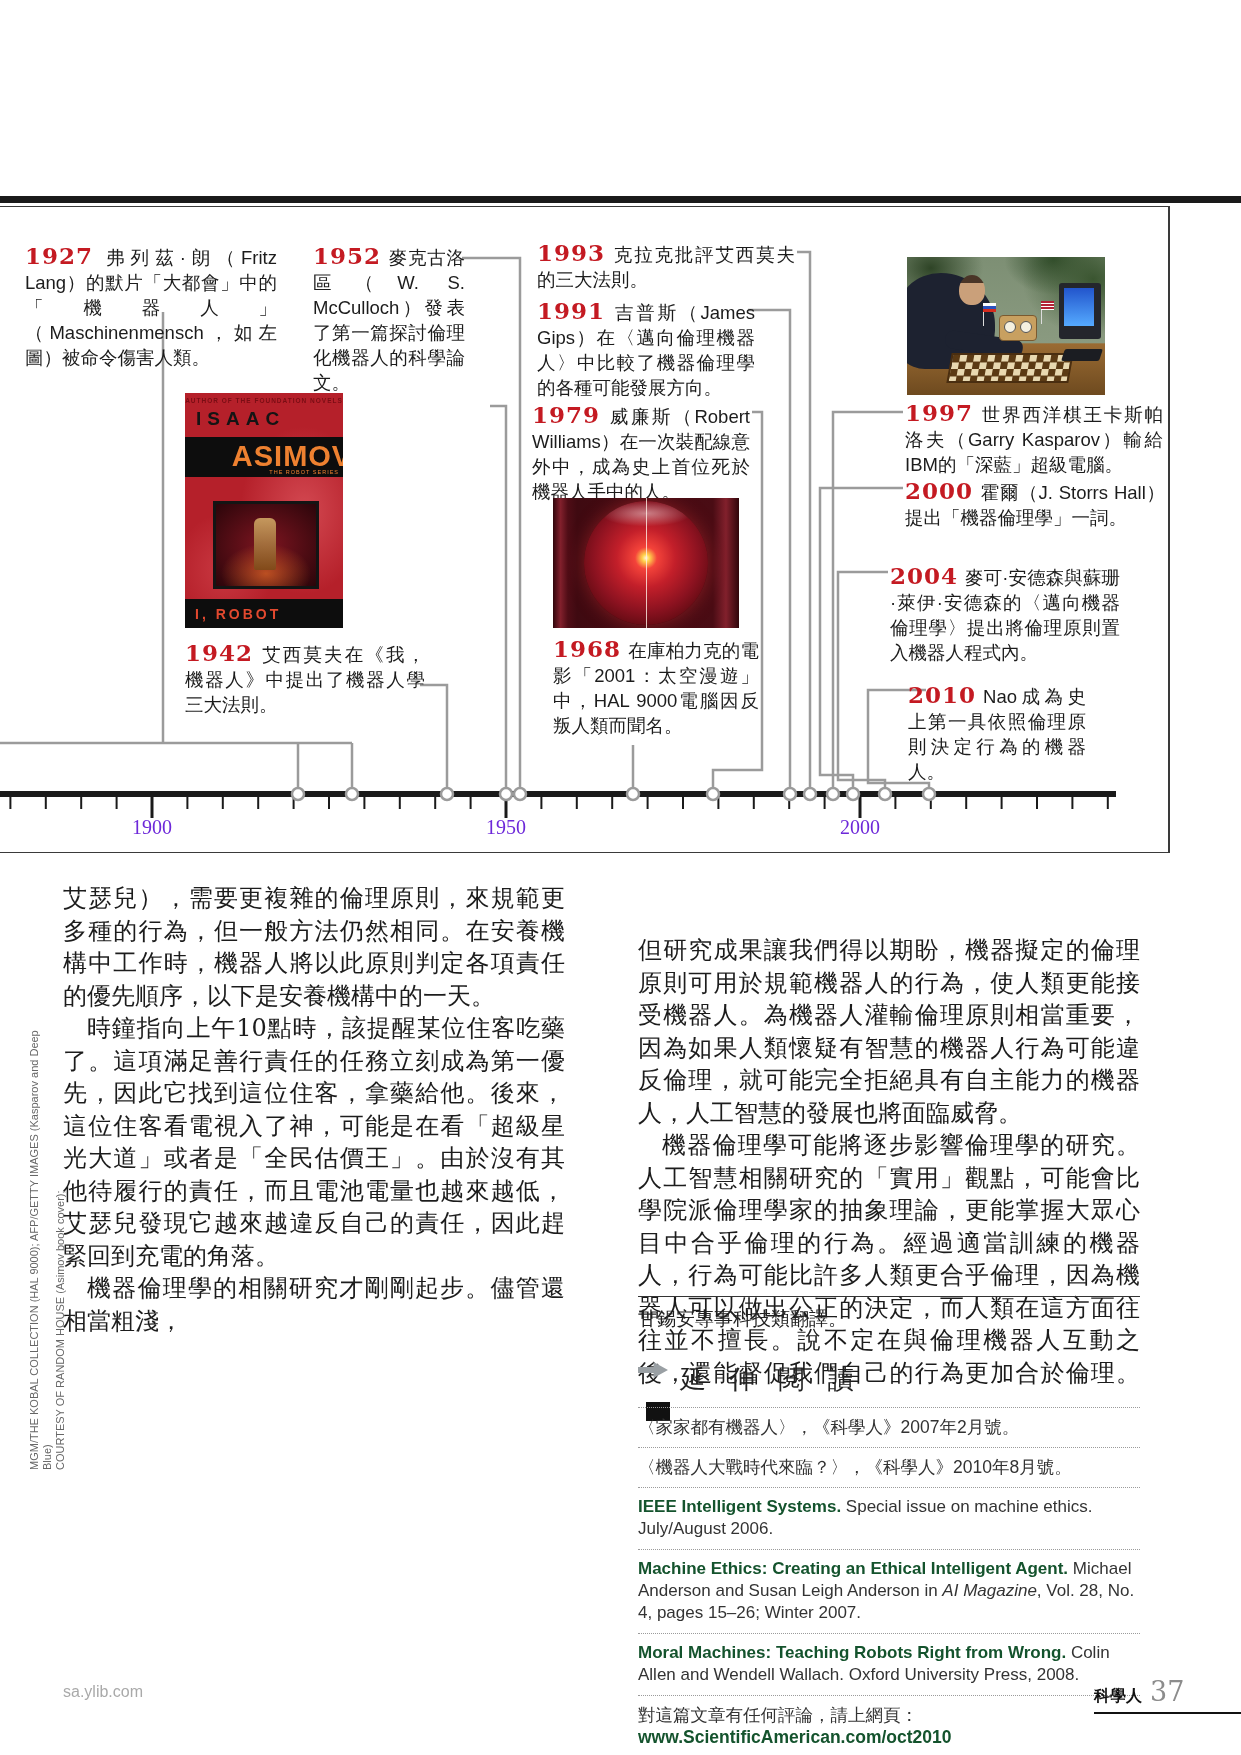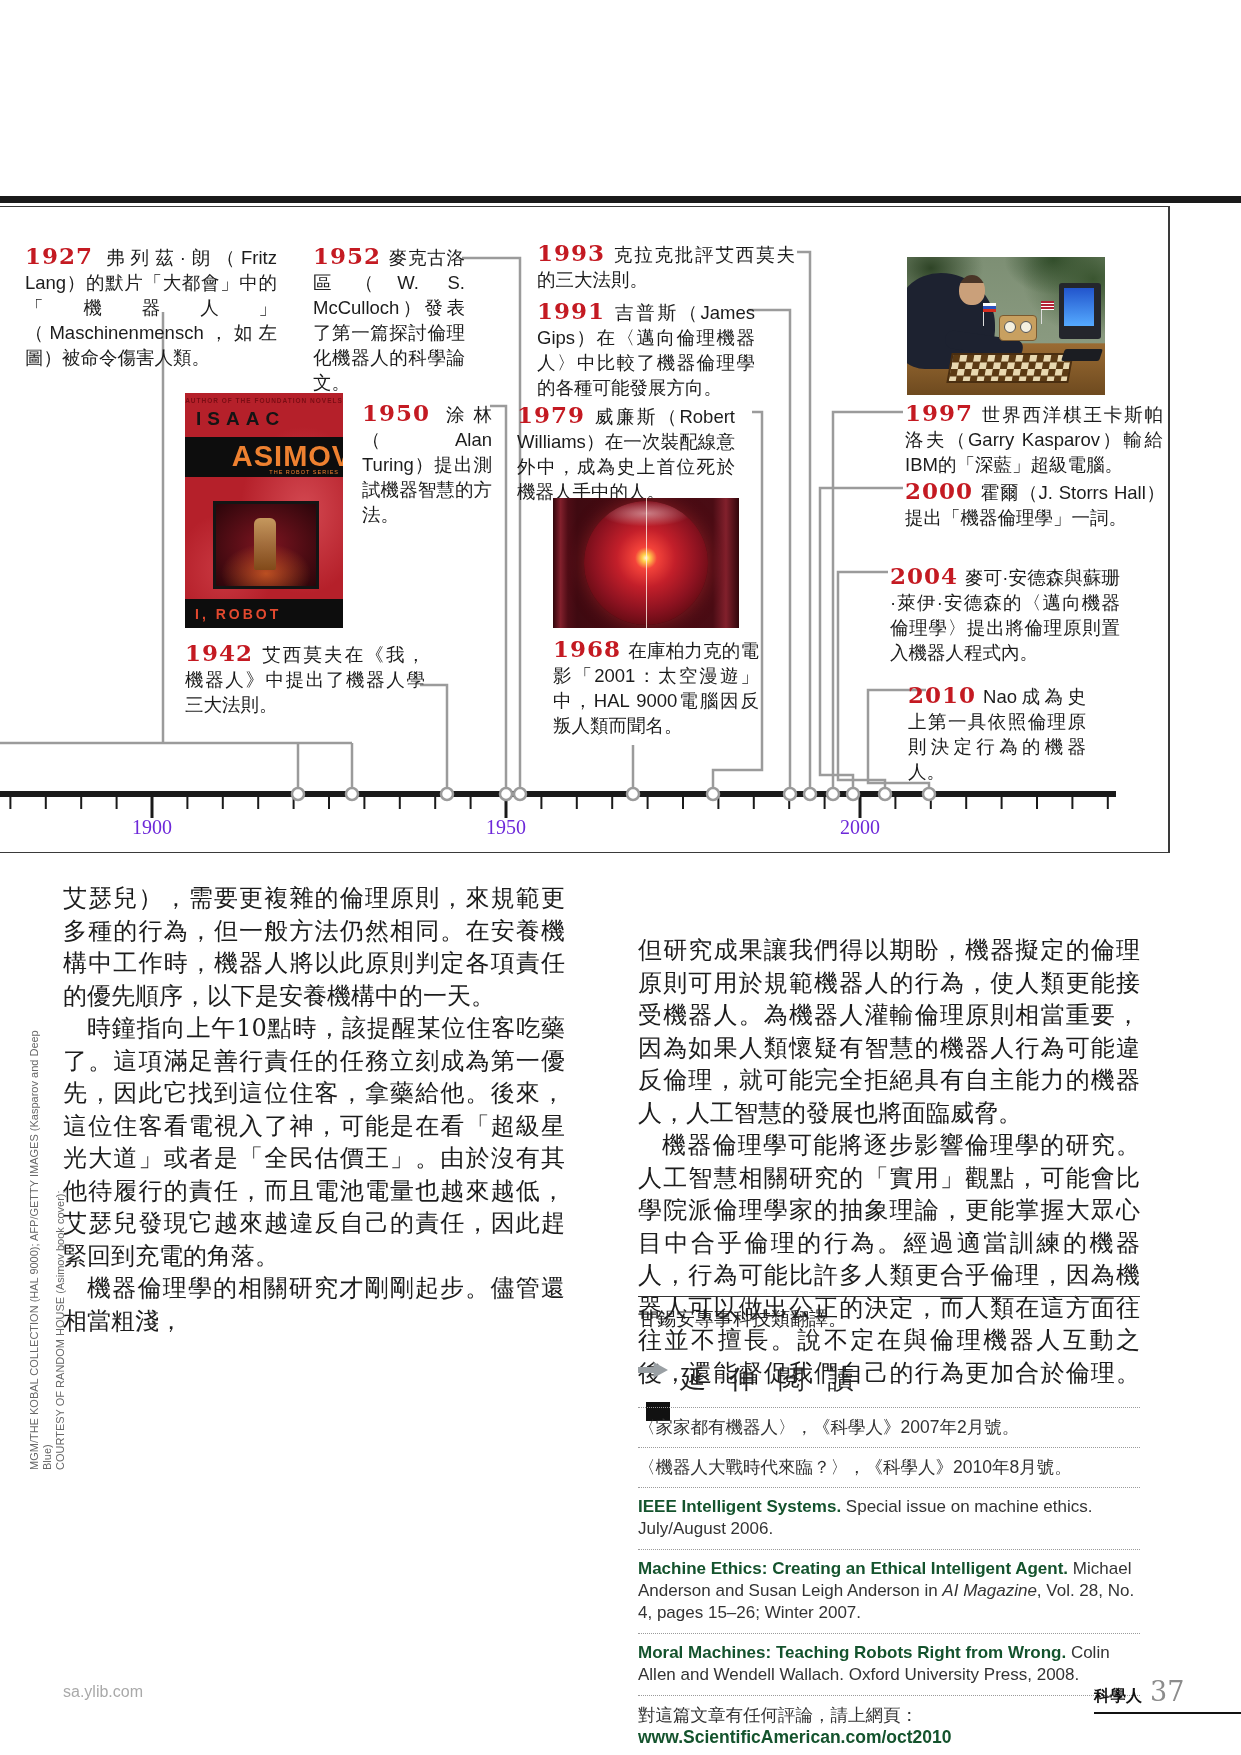--- a/index.html
+++ b/index.html
@@ -176,24 +176,21 @@
   </div>
   <div class="tl-event" style="left:313px;top:243px;width:152px">
     <span class="tl-year">1952</span><span class="tl-text">麥克古洛區（W. S. McCulloch）發表了第一篇探討倫理化機器人的科學論文。</span>
   </div>
   <div class="tl-event" style="left:537px;top:240px;width:258px">
     <span class="tl-year">1993</span><span class="tl-text">克拉克批評艾西莫夫的三大法則。</span>
   </div>
   <div class="tl-event" style="left:537px;top:298px;width:218px">
     <span class="tl-year">1991</span><span class="tl-text">吉普斯（James Gips）在〈邁向倫理機器人〉中比較了機器倫理學的各種可能發展方向。</span>
   </div>
-  <div class="tl-event" style="left:362px;top:400px;width:130px">
-    <span class="tl-year">1950</span><span class="tl-text">涂林（Alan Turing）提出測試機器智慧的方法。</span>
-  </div>
-  <div class="tl-event" style="left:517px;top:402px;width:218px">
+  <div class="tl-event" style="left:532px;top:402px;width:218px">
     <span class="tl-year">1979</span><span class="tl-text">威廉斯（Robert Williams）在一次裝配線意外中，成為史上首位死於機器人手中的人。</span>
   </div>
   <div class="tl-event" style="left:185px;top:640px;width:240px">
     <span class="tl-year">1942</span><span class="tl-text">艾西莫夫在《我，機器人》中提出了機器人學三大法則。</span>
   </div>
   <div class="tl-event" style="left:553px;top:636px;width:206px">
     <span class="tl-year">1968</span><span class="tl-text">在庫柏力克的電影「2001：太空漫遊」中，HAL 9000電腦因反叛人類而聞名。</span>
   </div>
   <div class="tl-event" style="left:905px;top:400px;width:258px">
     <span class="tl-year">1997</span><span class="tl-text">世界西洋棋王卡斯帕洛夫（Garry Kasparov）輸給IBM的「深藍」超級電腦。</span>

